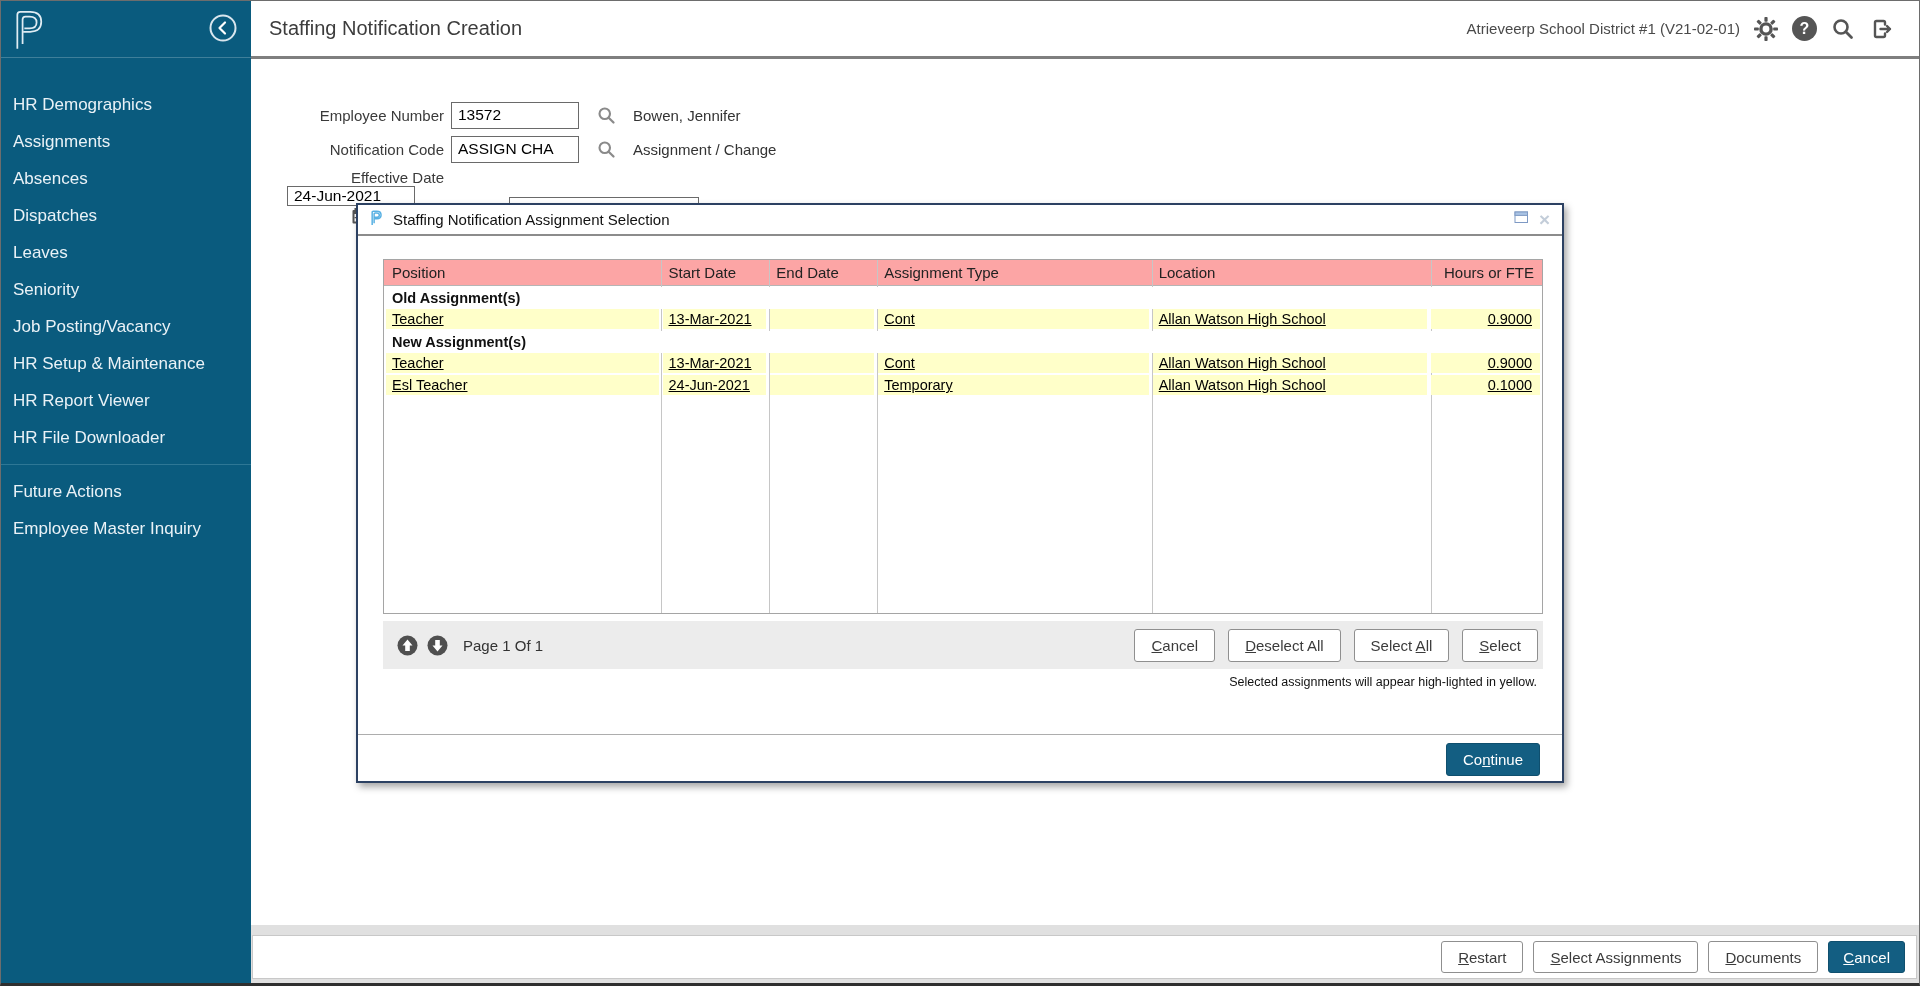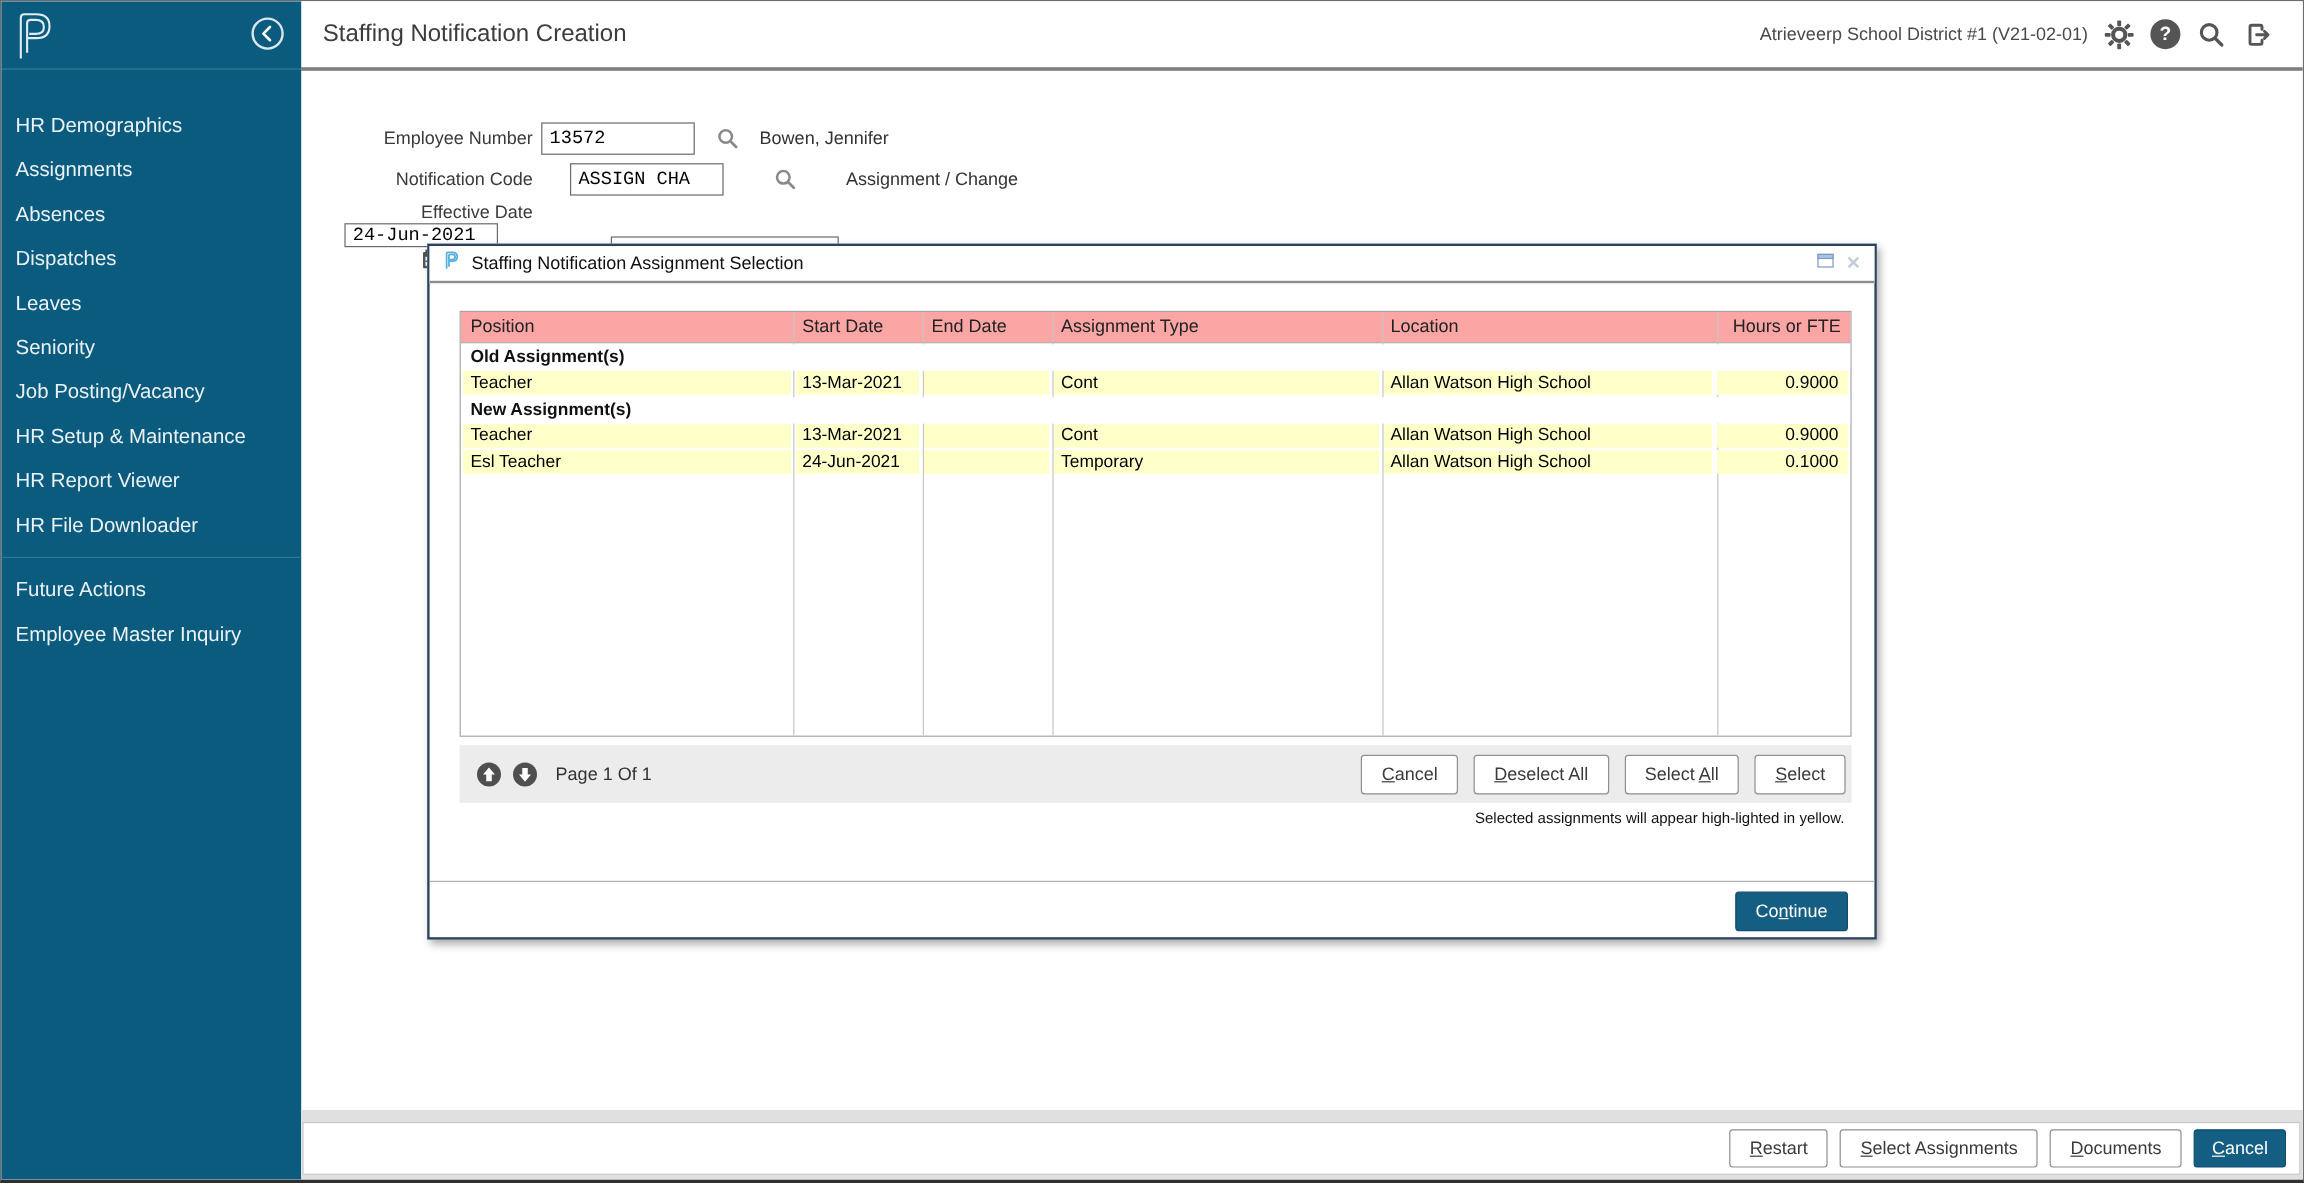--- a/index.html
+++ b/index.html
@@ -21,42 +21,42 @@
   .header-right { position:absolute; right:24px; top:0; height:55px; display:flex; align-items:center; gap:13px; }
   .district { font-size:15px; color:#4a4a4a; }
   .hicon { width:26px; height:26px; display:flex; align-items:center; justify-content:center; cursor:pointer; }
   .help-icon { width:25px; height:25px; border-radius:50%; background:#555; color:#fff; font-weight:bold; font-size:16px; display:flex; align-items:center; justify-content:center; cursor:pointer; }
   .help-icon::after { content:"?"; }
 
   
   .main { position:absolute; left:250px; top:58px; right:0; height:868px; background:#fff; }
   .form-row { position:absolute; left:0; height:28px; display:flex; align-items:center; }
   .form-label { width:200px; text-align:right; font-size:15px; color:#3a3a3a; padding-right:7px; }
-  .form-input { width:128px; height:27px; border:1.5px solid #6a6a6a; font-size:15.5px; color:#000; padding:0 6px; font-family:Liberation Mono, monospace; background:#fff; }
+  .form-input { width:128px; height:27px; border:1.5px solid #6a6a6a; font-size:15.5px; color:#000; padding:0 6px; font-family:Liberation Sans, sans-serif; background:#fff; }
   .lookup { margin-left:17px; cursor:pointer; display:flex; align-items:center; }
   .form-display { margin-left:16px; font-size:15px; color:#333; }
   .partial-input { position:absolute; left:258px; top:138px; width:190px; height:14px; border:1.5px solid #6a6a6a; background:#fff; z-index:1; }
 
   
   .modal { position:absolute; left:355px; top:202px; width:1208px; height:580px; background:#fff; border:2px solid #2C4162; box-shadow:3px 4px 7px rgba(0,0,0,.35); z-index:30; }
   .modal-titlebar { position:relative; height:31px; display:flex; align-items:center; padding:0 12px; border-bottom:2px solid #8c8c8c; background:#fff; }
   .modal-title { font-size:15px; font-weight:normal; color:#111; margin-left:10px; flex:1; }
   .win-icons { display:flex; align-items:center; gap:10px; }
   .close-icon { color:#C3CDD9; font-size:19px; font-weight:bold; line-height:14px; cursor:pointer; }
   .close-icon::after { content:"×"; }
 
   .tablebox { position:absolute; left:25px; top:54px; width:1160px; height:355px; border:1px solid #a5a5a5; background:#fff; overflow:hidden; }
   .thead { position:absolute; left:0; top:0; right:0; height:26px; background:#fca5a5; border-bottom:1px solid #b5b5b5; display:flex; z-index:1; }
   .th { font-size:15px; color:#222; line-height:26px; padding-left:8px; }
   .colline { position:absolute; top:0; bottom:0; width:1px; background:#c6c6c6; z-index:2; }
   .l0{left:277px}.l1{left:385px}.l2{left:493px}.l3{left:768px}.l4{left:1047px}
   .trows { position:absolute; left:0; top:27px; right:0; z-index:3; }
   .trow.group { position:relative; height:22px; line-height:22px; background:#fff; font-size:14.5px; font-weight:bold; color:#111; padding-left:8px; }
   .trow.data { position:relative; height:20px; margin-bottom:2px; display:flex; cursor:pointer; }
-  .tcell { height:20px; line-height:20px; font-size:14.5px; color:#000; background:#FFFFC9; background-clip:padding-box; border-left:2px solid transparent; border-right:2px solid transparent; padding:0 6px; overflow:hidden; white-space:nowrap; }
+  .tcell { height:20px; line-height:20px; font-size:14.5px; color:#000; background:#FFFFC9; background-clip:padding-box; border-left:2px solid transparent; border-right:2px solid transparent; padding:0 6px; overflow:hidden; white-space:nowrap;text-decoration:underline; }
   .c0{width:277px}.c1{width:108px}.c2{width:108px}.c3{width:275px}.c4{width:279px}.c5{width:113px; text-align:right; padding-right:8px;}
 
   .pagebar { position:absolute; left:25px; top:416px; width:1160px; height:48px; background:#ECECEC; display:flex; align-items:center; padding:0 5px 0 14px; }
   .circ { cursor:pointer; display:flex; margin-right:9px; }
   .page-label { font-size:15px; color:#333; margin-left:6px; }
   .spacer { flex:1; }
   .btn { height:33px; background:#fff; border:1px solid #8f8f8f; border-radius:3px; font-size:15px; color:#3b3b3b; padding:0 16px; margin-left:13px; cursor:pointer; font-family:"Liberation Sans", sans-serif; }
   .note { position:absolute; right:25px; top:470px; font-size:12.5px; color:#111; }
   .modal-footer { position:absolute; left:0; right:0; top:529px; bottom:0; border-top:1px solid #adadad; }
   .btn-primary { position:absolute; right:22px; top:8px; height:33px; padding:0 16px; background:#135E82; color:#fff; border:1px solid #0F4F6E; border-radius:3px; font-size:15px; cursor:pointer; font-family:"Liberation Sans", sans-serif; }
@@ -145,21 +145,21 @@
       <div class="form-label">Employee Number</div>
       <input class="form-input" value="13572" style="">
       <span class="lookup">
         <svg width="21" height="21" viewBox="0 0 24 24" fill="none">
           <circle cx="10" cy="10" r="6" stroke="#8a8a8a" stroke-width="2.4"></circle>
           <line x1="14.5" y1="14.5" x2="20" y2="20" stroke="#8a8a8a" stroke-width="2.6" stroke-linecap="round"></line>
         </svg>
       </span>
       <span class="form-display">Bowen, Jennifer</span>
     </div>
-    <div class="form-row" style="top:76px;gap:24px;">
+    <div class="form-row" style="top:76px;">
       <div class="form-label">Notification Code</div>
       <input class="form-input" value="ASSIGN CHA" style="">
       <span class="lookup">
         <svg width="21" height="21" viewBox="0 0 24 24" fill="none">
           <circle cx="10" cy="10" r="6" stroke="#8a8a8a" stroke-width="2.4"></circle>
           <line x1="14.5" y1="14.5" x2="20" y2="20" stroke="#8a8a8a" stroke-width="2.6" stroke-linecap="round"></line>
         </svg>
       </span>
       <span class="form-display">Assignment / Change</span>
     </div>

